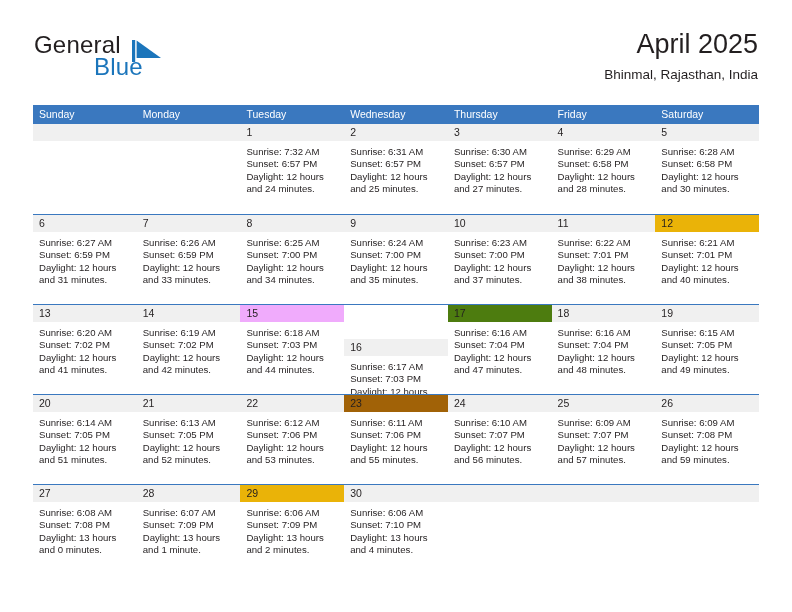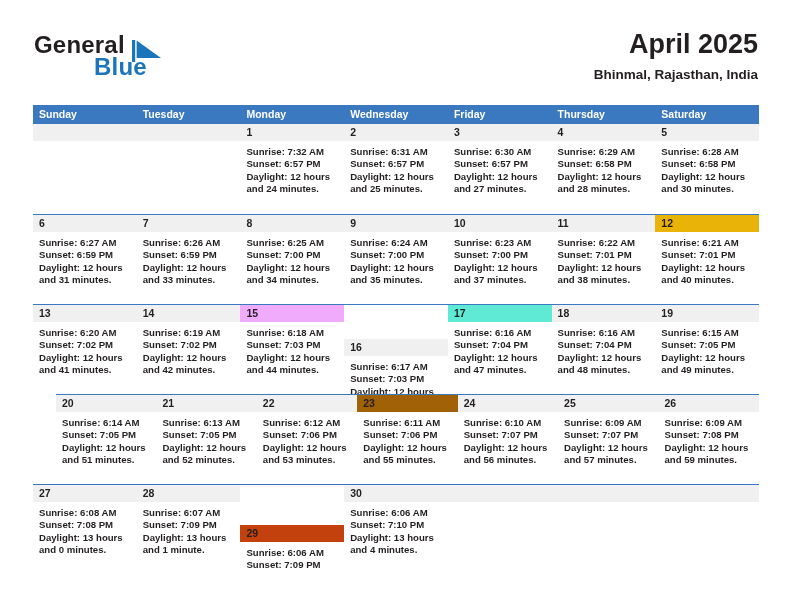--- a/index.html
+++ b/index.html
@@ -13,21 +13,20 @@
     background: #ffffff;
     font-family: "Liberation Sans", sans-serif;
     color: #231f20;
     overflow: hidden;
   }
   .page {
     position: relative;
     width: 792px;
     height: 612px;
     box-sizing: border-box;
-    font-weight: bold;
   }
 
   
   .header {
     position: absolute;
     left: 34px;
     top: 28px;
     right: 34px;
     height: 62px;
   }
@@ -168,25 +167,25 @@
     <div class="title-block">
       <div class="cal-title">April 2025</div>
       <div class="cal-subtitle">Bhinmal, Rajasthan, India</div>
     </div>
 
   </div>
 
   <div class="calendar">
     <div class="weekhead" id="weekhead" style="background: rgb(58, 120, 191);">
         <div class="wh">Sunday</div>
+        <div class="wh">Monday</div>
         <div class="wh">Tuesday</div>
-        <div class="wh">Monday</div>
         <div class="wh">Wednesday</div>
+        <div class="wh">Thursday</div>
         <div class="wh">Friday</div>
-        <div class="wh">Thursday</div>
         <div class="wh">Saturday</div>
       </div>
     <div id="weeks">
         <div class="week first">
           <div class="day empty">
             <div class="daynum-band" style="background: rgb(240, 240, 240);"></div>
             <div class="lines"></div>
           </div>
           <div class="day empty">
             <div class="daynum-band" style="background: rgb(240, 240, 240);"></div>
@@ -334,21 +333,21 @@
           <div class="day">
             <div class="daynum-band" style="background: rgb(240, 240, 240); margin-top: 34px;">16</div>
             <div class="lines">
               <div class="ln">Sunrise: 6:17 AM</div>
               <div class="ln">Sunset: 7:03 PM</div>
               <div class="ln">Daylight: 12 hours</div>
               <div class="ln">and 45 minutes.</div>
             </div>
           </div>
           <div class="day">
-            <div class="daynum-band" style="background: #5eead4;">17</div>
+            <div class="daynum-band" style="background: #4d7c0f;">17</div>
             <div class="lines">
               <div class="ln">Sunrise: 6:16 AM</div>
               <div class="ln">Sunset: 7:04 PM</div>
               <div class="ln">Daylight: 12 hours</div>
               <div class="ln">and 47 minutes.</div>
             </div>
           </div>
           <div class="day">
             <div class="daynum-band" style="background: rgb(240, 240, 240);">18</div>
             <div class="lines">
@@ -361,21 +360,21 @@
           <div class="day">
             <div class="daynum-band" style="background: rgb(240, 240, 240);">19</div>
             <div class="lines">
               <div class="ln">Sunrise: 6:15 AM</div>
               <div class="ln">Sunset: 7:05 PM</div>
               <div class="ln">Daylight: 12 hours</div>
               <div class="ln">and 49 minutes.</div>
             </div>
           </div>
         </div>
-        <div class="week" style="border-top-color: rgb(58, 120, 191); margin-left: 23px;">
+        <div class="week" style="border-top-color: rgb(58, 120, 191);">
           <div class="day">
             <div class="daynum-band" style="background: rgb(240, 240, 240);">20</div>
             <div class="lines">
               <div class="ln">Sunrise: 6:14 AM</div>
               <div class="ln">Sunset: 7:05 PM</div>
               <div class="ln">Daylight: 12 hours</div>
               <div class="ln">and 51 minutes.</div>
             </div>
           </div>
           <div class="day">
@@ -446,21 +445,21 @@
           <div class="day">
             <div class="daynum-band" style="background: rgb(240, 240, 240);">28</div>
             <div class="lines">
               <div class="ln">Sunrise: 6:07 AM</div>
               <div class="ln">Sunset: 7:09 PM</div>
               <div class="ln">Daylight: 13 hours</div>
               <div class="ln">and 1 minute.</div>
             </div>
           </div>
           <div class="day">
-            <div class="daynum-band" style="background: #c2410c; margin-top: 40px;">29</div>
+            <div class="daynum-band" style="background: #eab308;">29</div>
             <div class="lines">
               <div class="ln">Sunrise: 6:06 AM</div>
               <div class="ln">Sunset: 7:09 PM</div>
               <div class="ln">Daylight: 13 hours</div>
               <div class="ln">and 2 minutes.</div>
             </div>
           </div>
           <div class="day">
             <div class="daynum-band" style="background: rgb(240, 240, 240);">30</div>
             <div class="lines">

